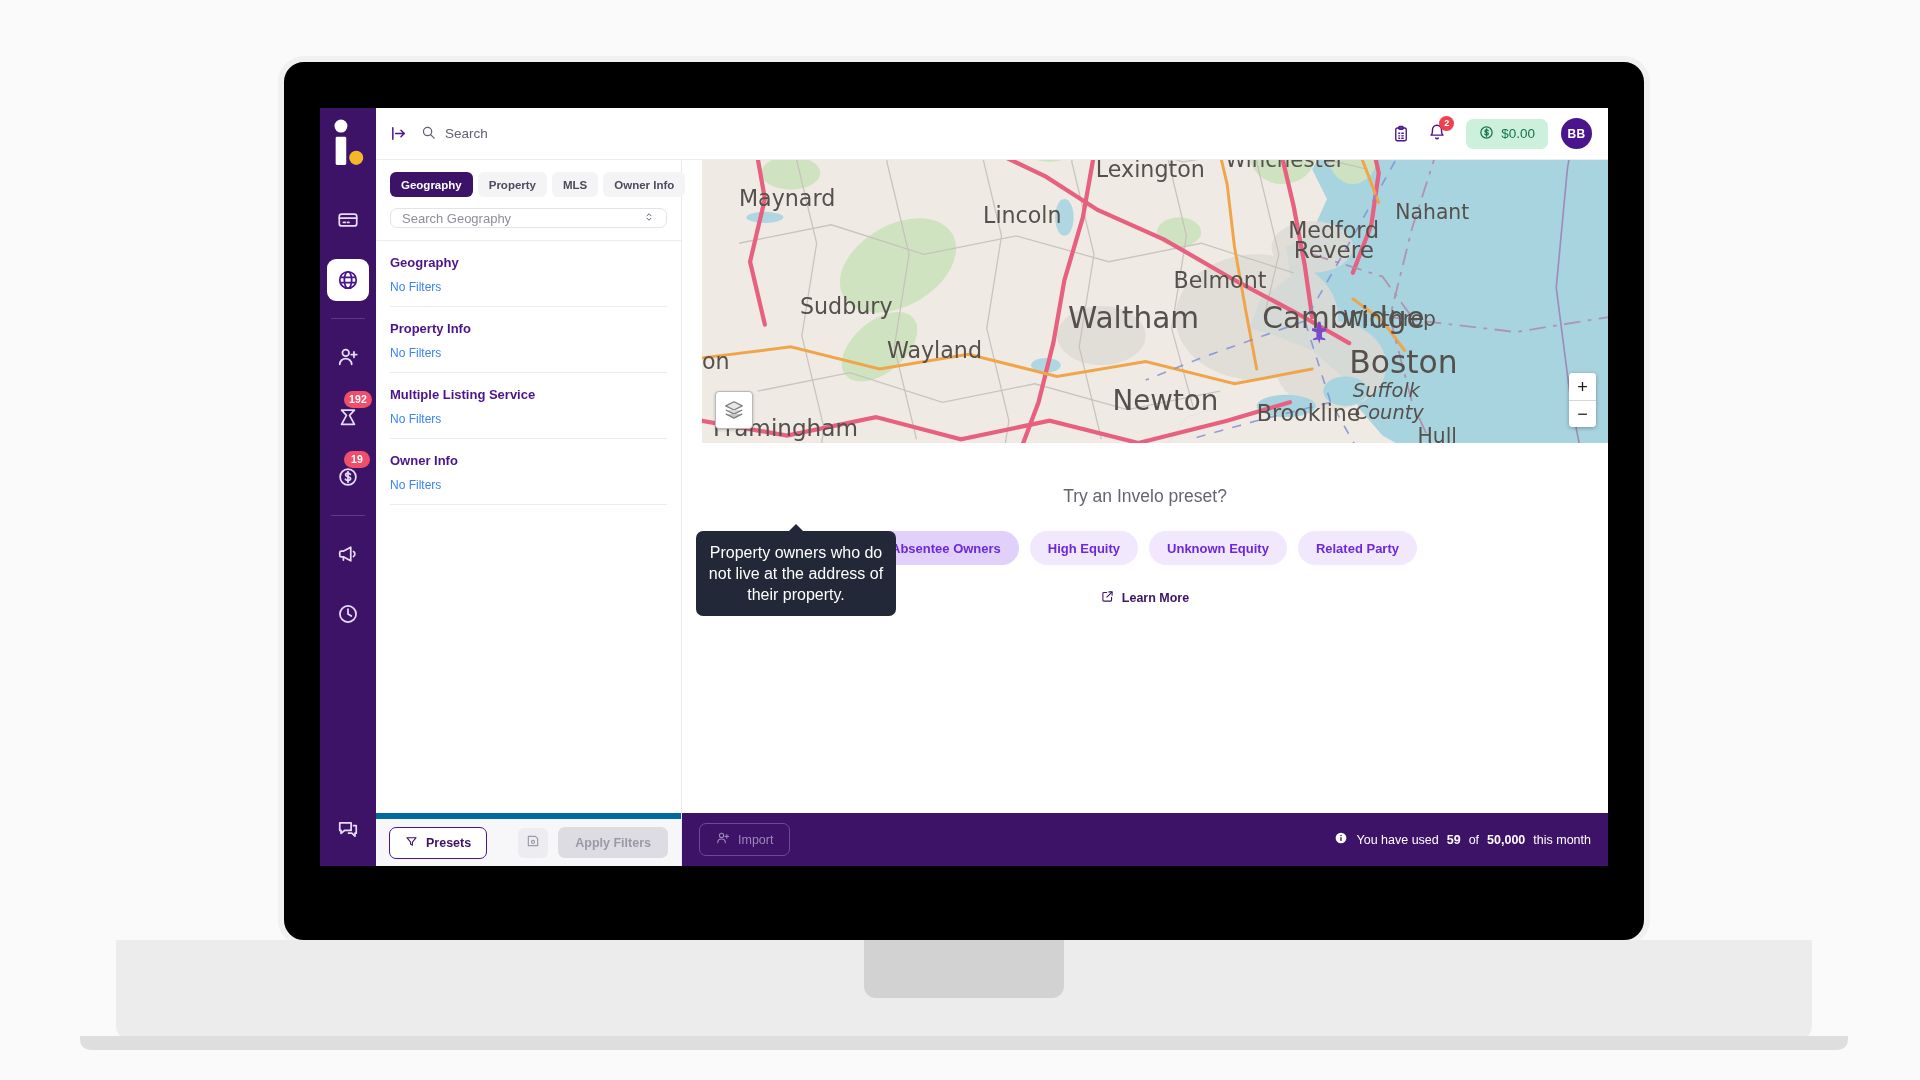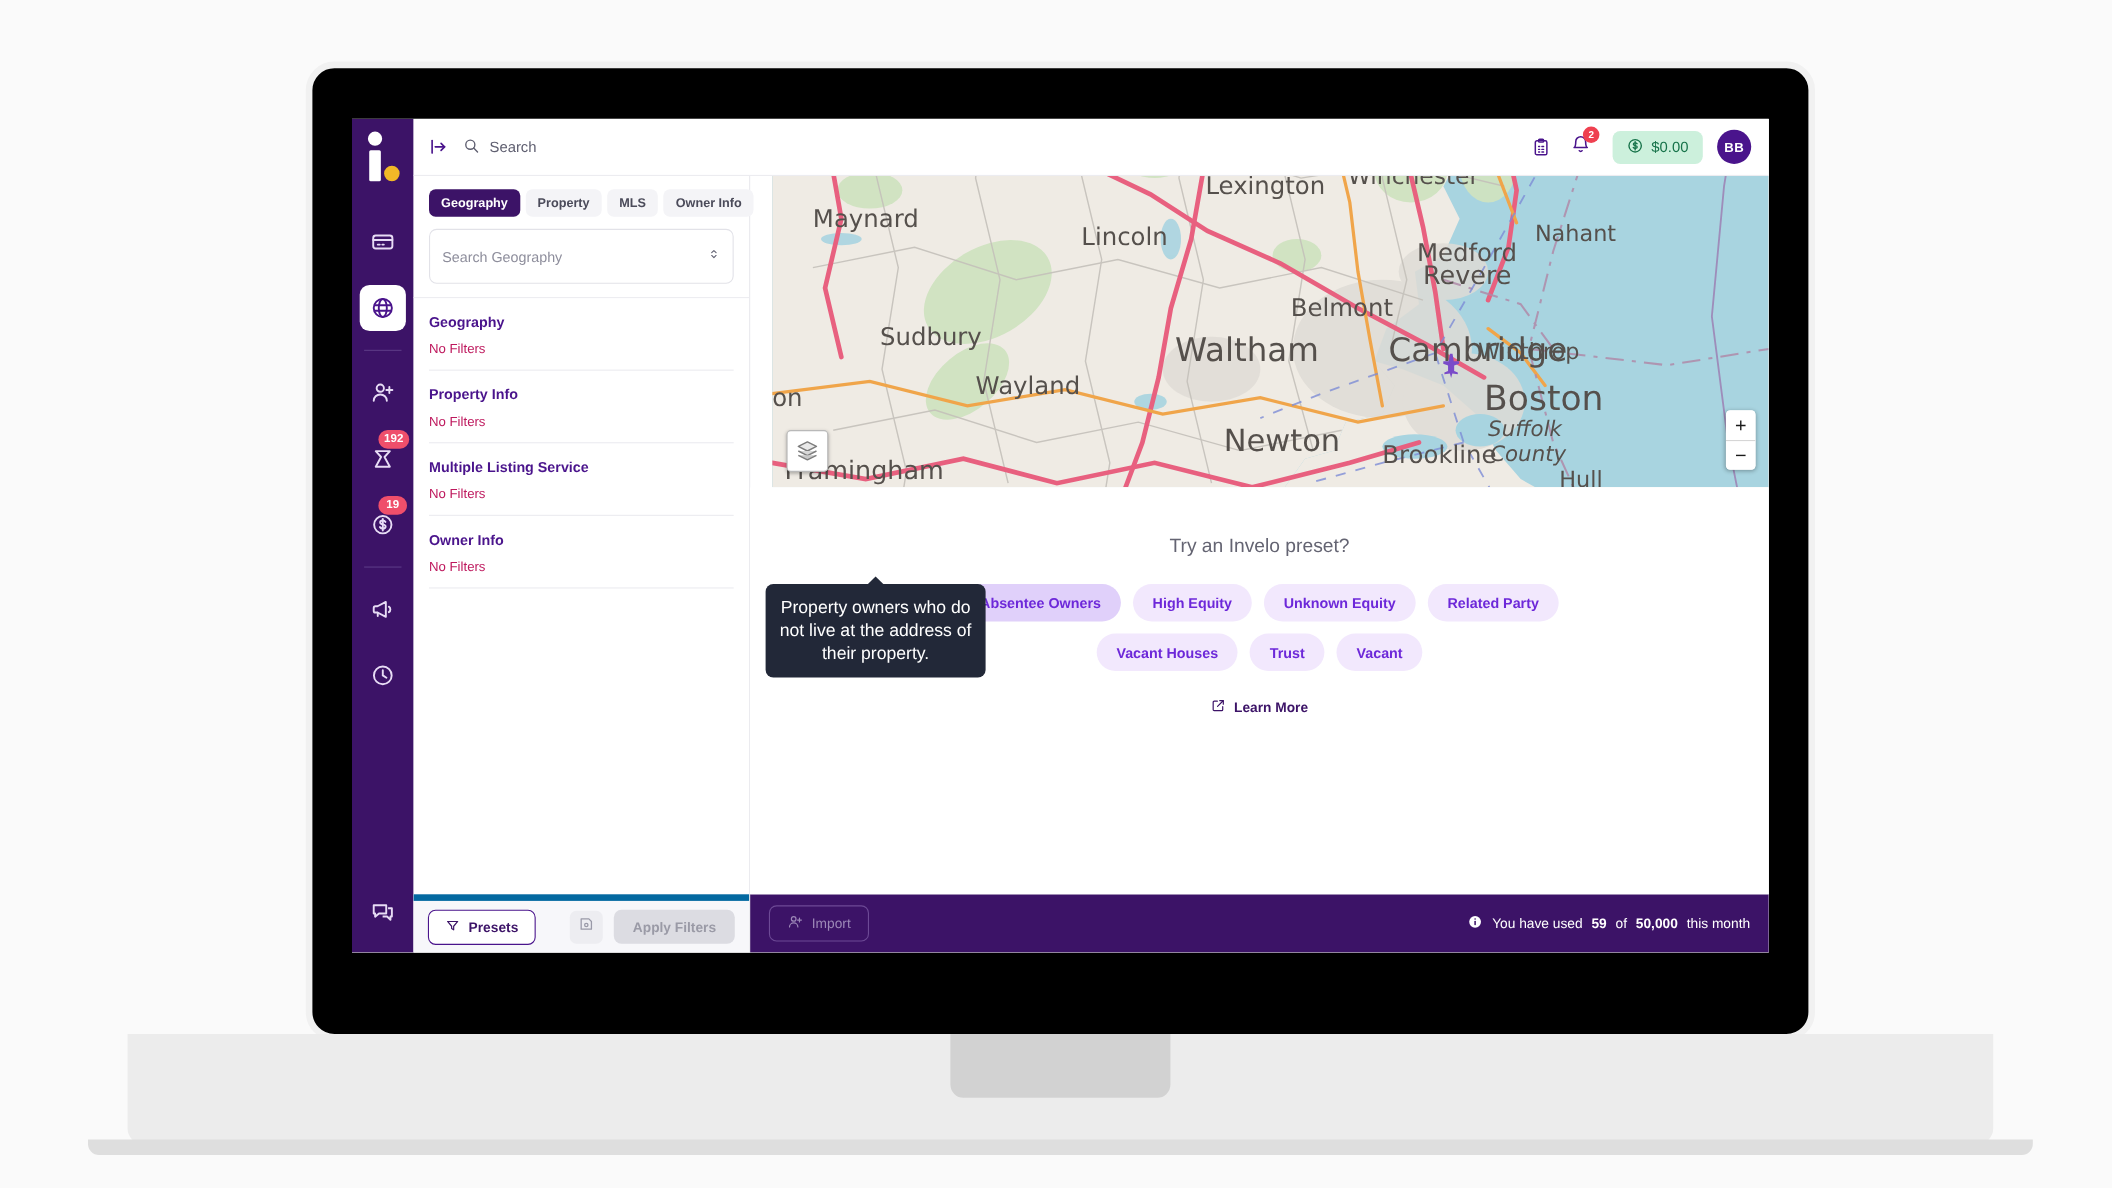--- a/index.html
+++ b/index.html
@@ -140,36 +140,36 @@
   #panel-head { padding: 12px 14px 12px 14px; border-bottom: 1px solid #ededf1; }
   #filter-tabs { display: flex; gap: 5px; margin-bottom: 11px; }
   .ftab {
     height: 25px; padding: 0 11px; border-radius: 6px;
     background: #f4f4f7; color: #4b4b5a;
     font-size: 11.5px; font-weight: 700;
     display: flex; align-items: center; white-space: nowrap;
   }
   .ftab.active { background: #3c1367; color: #fff; }
   #geo-select {
-    height: 50px; border: 1px solid #e2e2e8; border-radius: 7px;
+    height: 20px; border: 1px solid #e2e2e8; border-radius: 7px;
     display: flex; align-items: center; padding: 1px 11px;
     background: #fff;
   }
   #geo-select .ph { flex: 1 1 auto; font-size: 13px; color: #8e8e9c; }
   #geo-select svg { width: 12px; height: 12px; color: #5f5f70; }
 
   #panel-scroll { flex: 1 1 auto; overflow: hidden; padding: 0 14px; min-height: 0; }
   #current-filters-title {
     font-size: 13.5px; font-weight: 700; color: #1a1a22;
     padding: 15px 0 12px 0;
     border-bottom: 1px solid #ececf0;
   }
   .fgroup { padding: 14px 0 12px 0; border-bottom: 1px solid #ececf0; }
   .fgroup-title { font-size: 13px; font-weight: 700; color: #4a148c; margin-bottom: 10px; }
-  .fgroup-value { font-size: 12px; color: #be185d; }
+  .fgroup-value { font-size: 12px; color: #3b82f6; }
 
   #panel-foot {
     flex: 0 0 auto; height: 53px;
     background: #f7f7fa; border-top: 6px solid #0369a1;
     display: flex; align-items: center; padding: 0 13px; gap: 10px;
   }
   #presets-btn {
     height: 32px; padding: 0 15px;
     border: 1.4px solid #4a148c; border-radius: 7px;
     background: #fff; color: #3c1367;
@@ -662,25 +662,20 @@
             <div id="presets-zone">
               <div id="presets-title">Try an Invelo preset?</div>
 
               <div class="chip-row">
                 <div class="chip hl">Absentee Owners</div>
                 <div class="chip">High Equity</div>
                 <div class="chip">Unknown Equity</div>
                 <div class="chip">Related Party</div>
               </div>
 
-              <div class="chip-row">
-                <div class="chip">Vacant Houses</div>
-                <div class="chip">Trust</div>
-                <div class="chip">Vacant</div>
-              </div>
 
               <div id="learn-more">
                 <span>
                   <svg viewBox="0 0 24 24" fill="none" stroke="currentColor" stroke-width="2" stroke-linecap="round" stroke-linejoin="round">
                     <path d="M10.5 4.5H5.2A1.7 1.7 0 003.5 6.2v12.6A1.7 1.7 0 005.2 20.5h12.6a1.7 1.7 0 001.7-1.7V13.5"></path>
                     <path d="M14.5 3.5H20.5V9.5"></path>
                       <path d="M10.8 13.2L20.2 3.8"></path>
                   </svg>
                 </span>
                 <span>Learn More</span>

